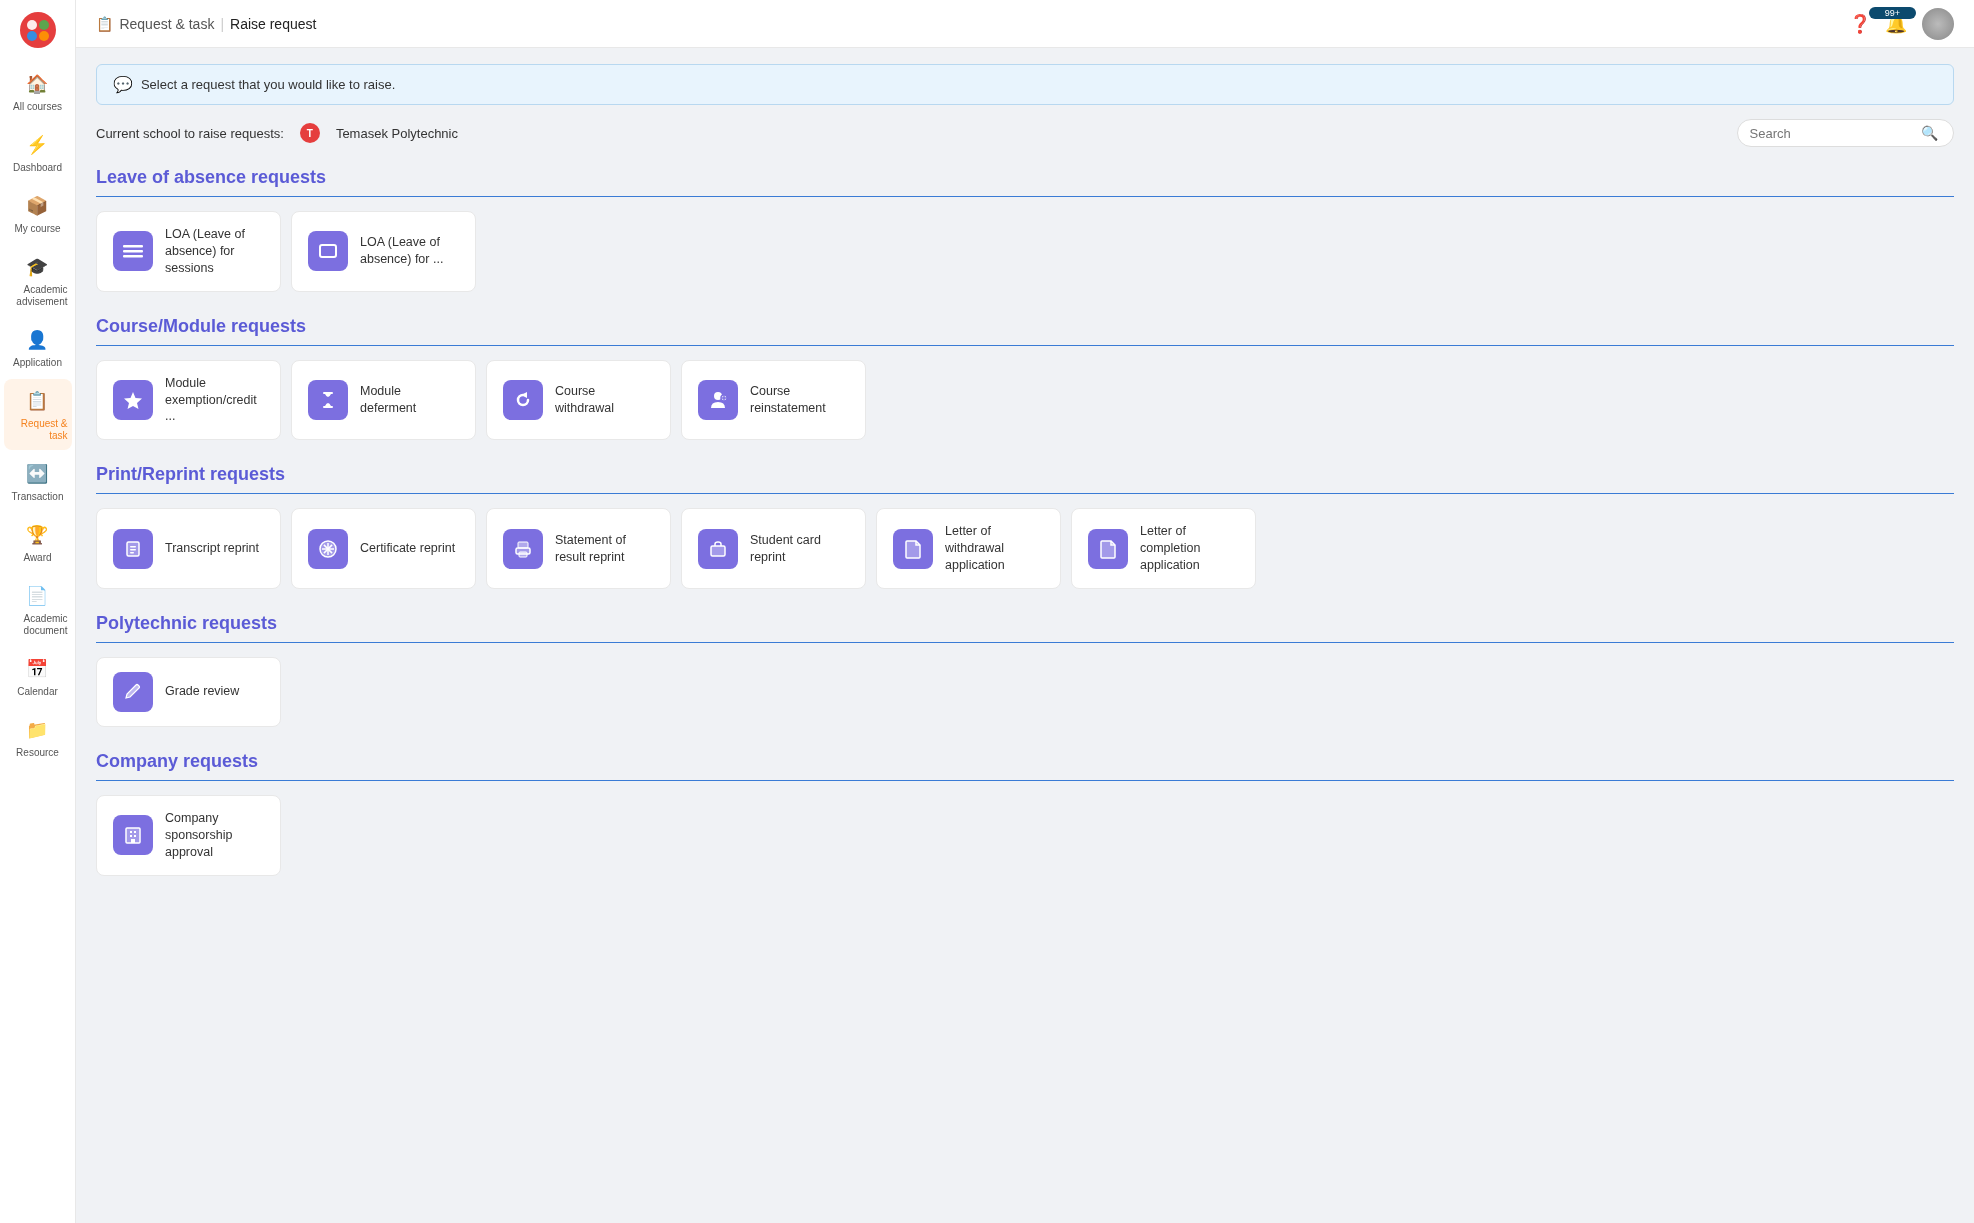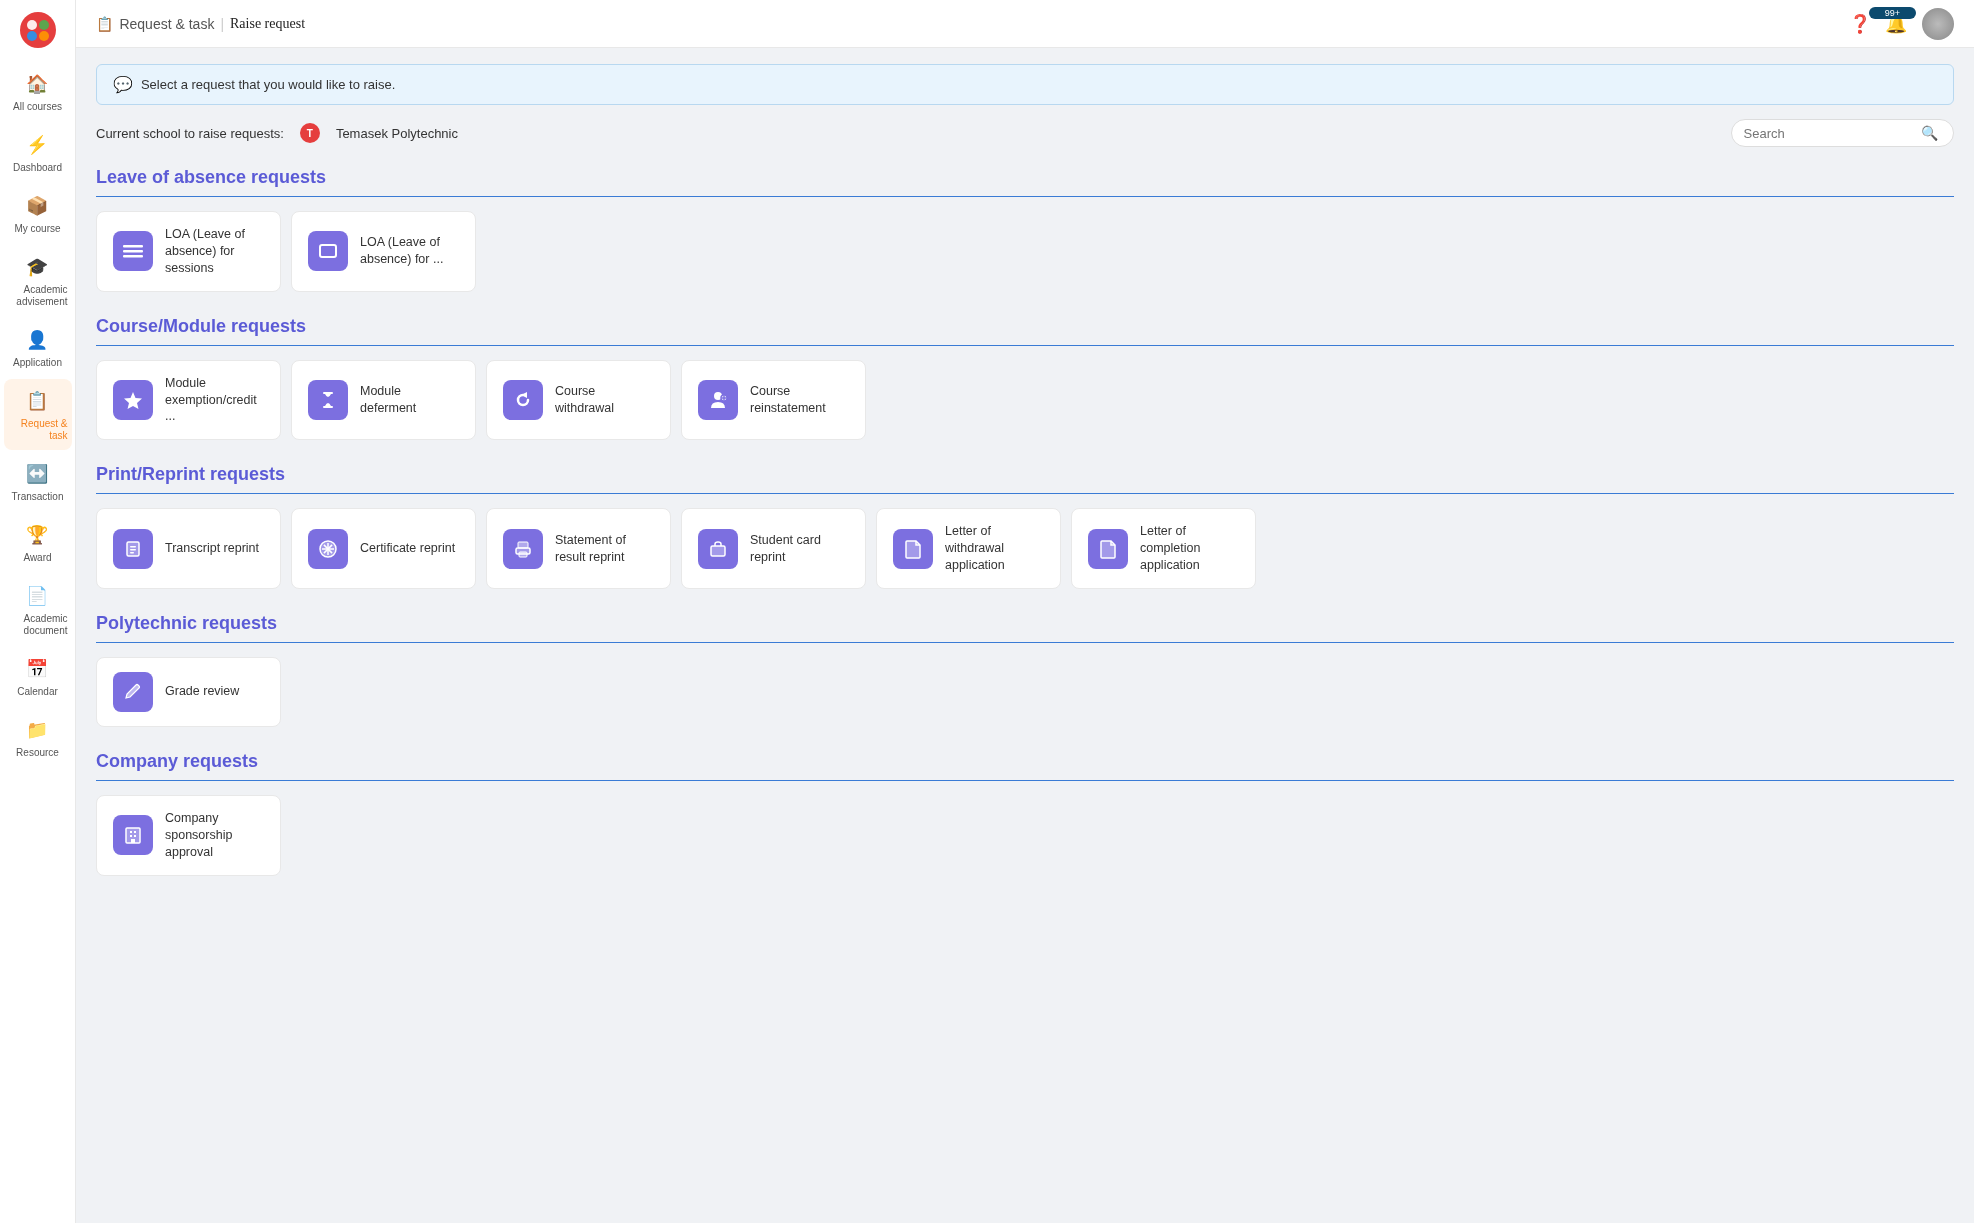--- a/index.html
+++ b/index.html
@@ -69,21 +69,21 @@
       flex-shrink: 0;
     }
     .topbar-breadcrumb {
       display: flex;
       align-items: center;
       gap: 6px;
       font-size: 14px;
       color: #555;
     }
     .topbar-breadcrumb .sep { color: #ccc; }
-    .topbar-breadcrumb .current { color: #222; font-weight: 500; font-family: Liberation Serif, serif; }
+    .topbar-breadcrumb .current { color: #222; font-weight: 500; }
     .topbar-right {
       margin-left: auto;
       display: flex;
       align-items: center;
       gap: 14px;
     }
     .topbar-icon-btn {
       background: none;
       border: none;
       cursor: pointer;
@@ -163,21 +163,21 @@
       color: #fff;
       font-size: 10px;
       font-weight: bold;
     }
     .search-box {
       border: 1px solid #ddd;
       border-radius: 20px;
       padding: 5px 14px 5px 12px;
       display: flex;
       align-items: center;
-      gap: 18px;
+      gap: 12px;
       background: #fff;
     }
     .search-box input {
       border: none;
       outline: none;
       font-size: 13px;
       background: transparent;
       width: 160px;
       color: #333;
     }

